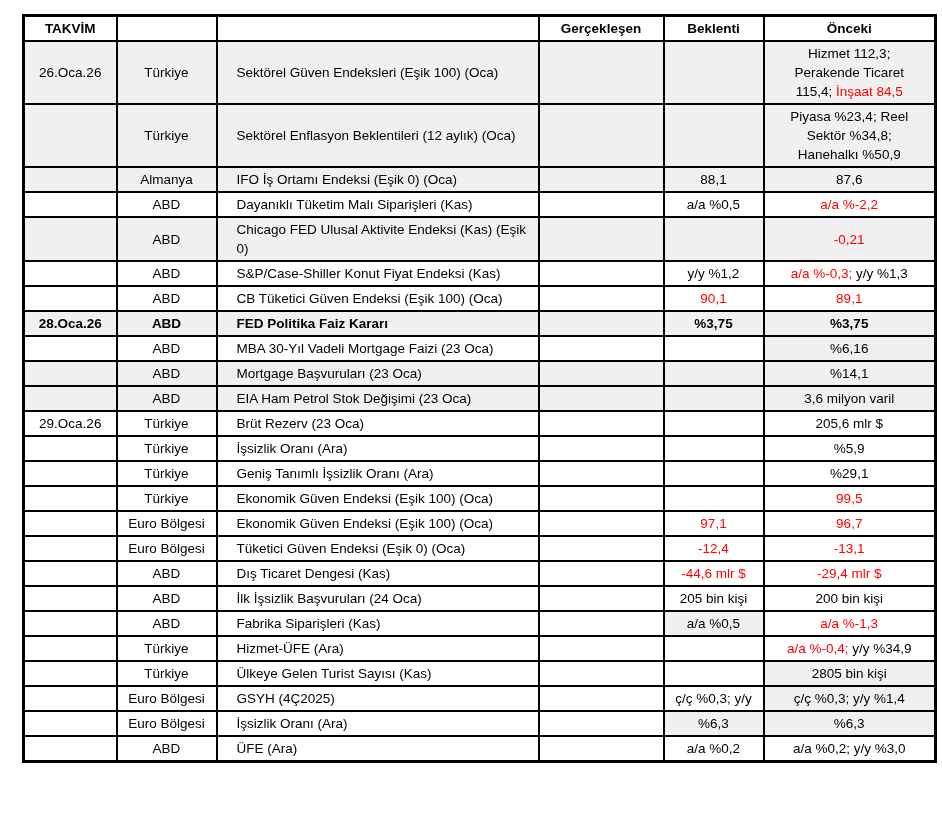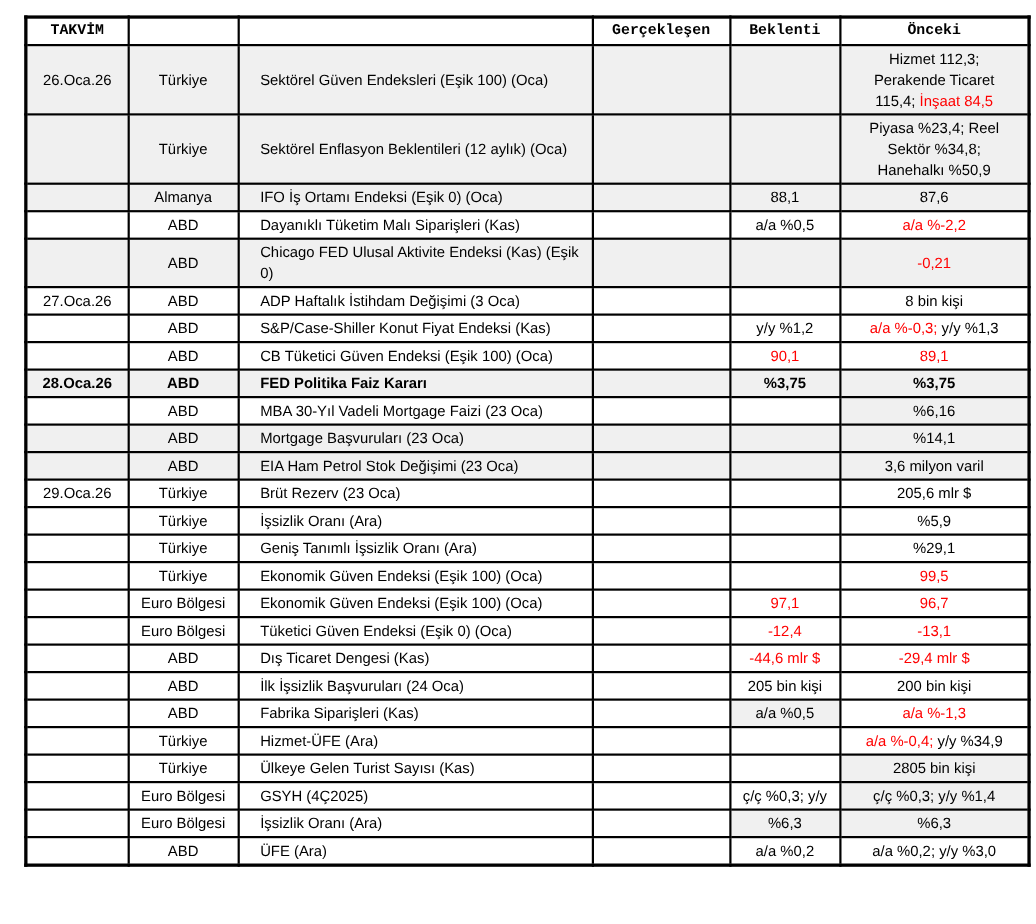--- a/index.html
+++ b/index.html
@@ -22,21 +22,21 @@
   th, td {
     border:2px solid var(--border);
     font-size:13.5px;
     line-height:19px;
     padding:2px 3px;
     vertical-align:middle;
     text-align:center;
     white-space:pre-line;
     overflow:hidden;
   }
-  th { font-weight:bold; height:22px; background:#ffffff;font-family:Liberation Mono, monospace; }
+  th { font-weight:bold; height:22px; background:#ffffff; }
   td { height:21px; }
   td:nth-child(3) { text-align:left; padding-left:19px; }
   tr.shaded td { background:var(--shade); }
   td.shaded { background:var(--shade); }
   tr.bold td { font-weight:bold; }
   .red { color:var(--red);margin-top:32px; }
 </style>
 </head>
 <body>
 
@@ -100,28 +100,20 @@
         <tr class="shaded">
           <td><span></span></td>
           <td><span>ABD</span></td>
           <td><span>Chicago FED Ulusal Aktivite Endeksi (Kas) (Eşik
 0)</span></td>
           <td></td>
           <td></td>
           <td><span class="red">-0,21</span></td>
         </tr>
         <tr>
-          <td><span>27.Oca.26</span></td>
-          <td><span>ABD</span></td>
-          <td><span>ADP Haftalık İstihdam Değişimi (3 Oca)</span></td>
-          <td></td>
-          <td></td>
-          <td><span>8 bin kişi</span></td>
-        </tr>
-        <tr>
           <td><span></span></td>
           <td><span>ABD</span></td>
           <td><span>S&amp;P/Case-Shiller Konut Fiyat Endeksi (Kas)</span></td>
           <td></td>
           <td><span>y/y %1,2</span></td>
           <td><span class="red">a/a %-0,3;</span><span> y/y %1,3</span></td>
         </tr>
         <tr>
           <td><span></span></td>
           <td><span>ABD</span></td>

